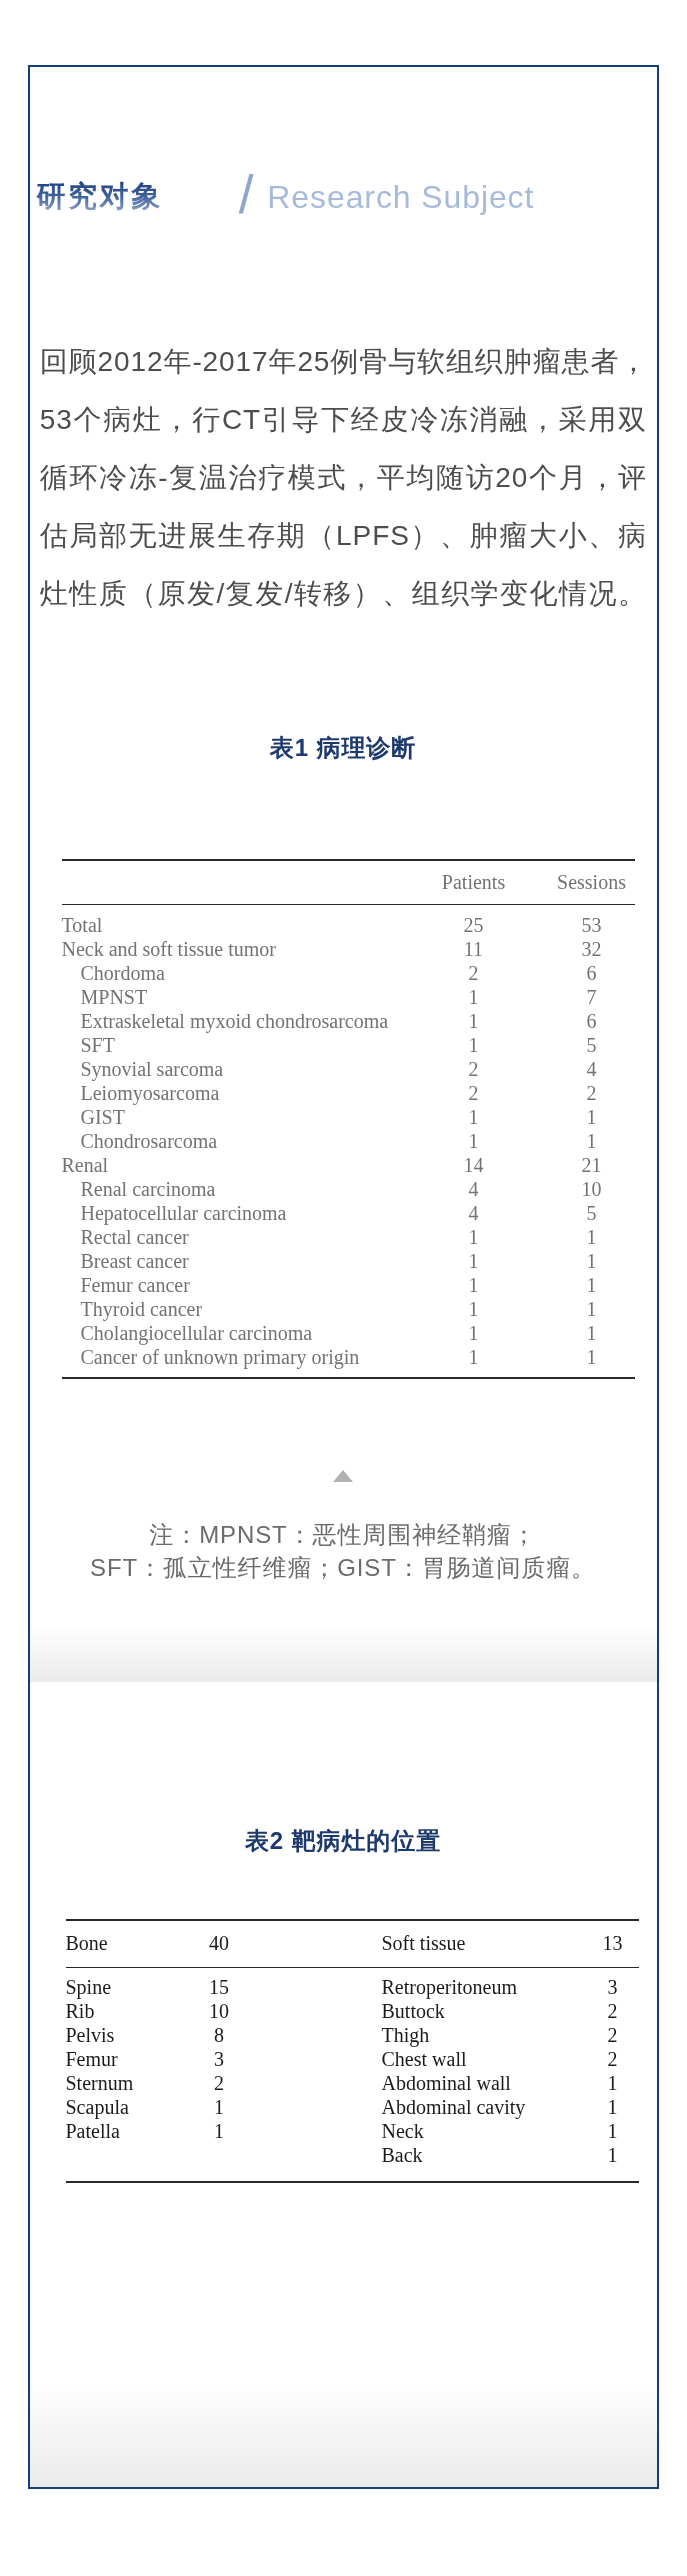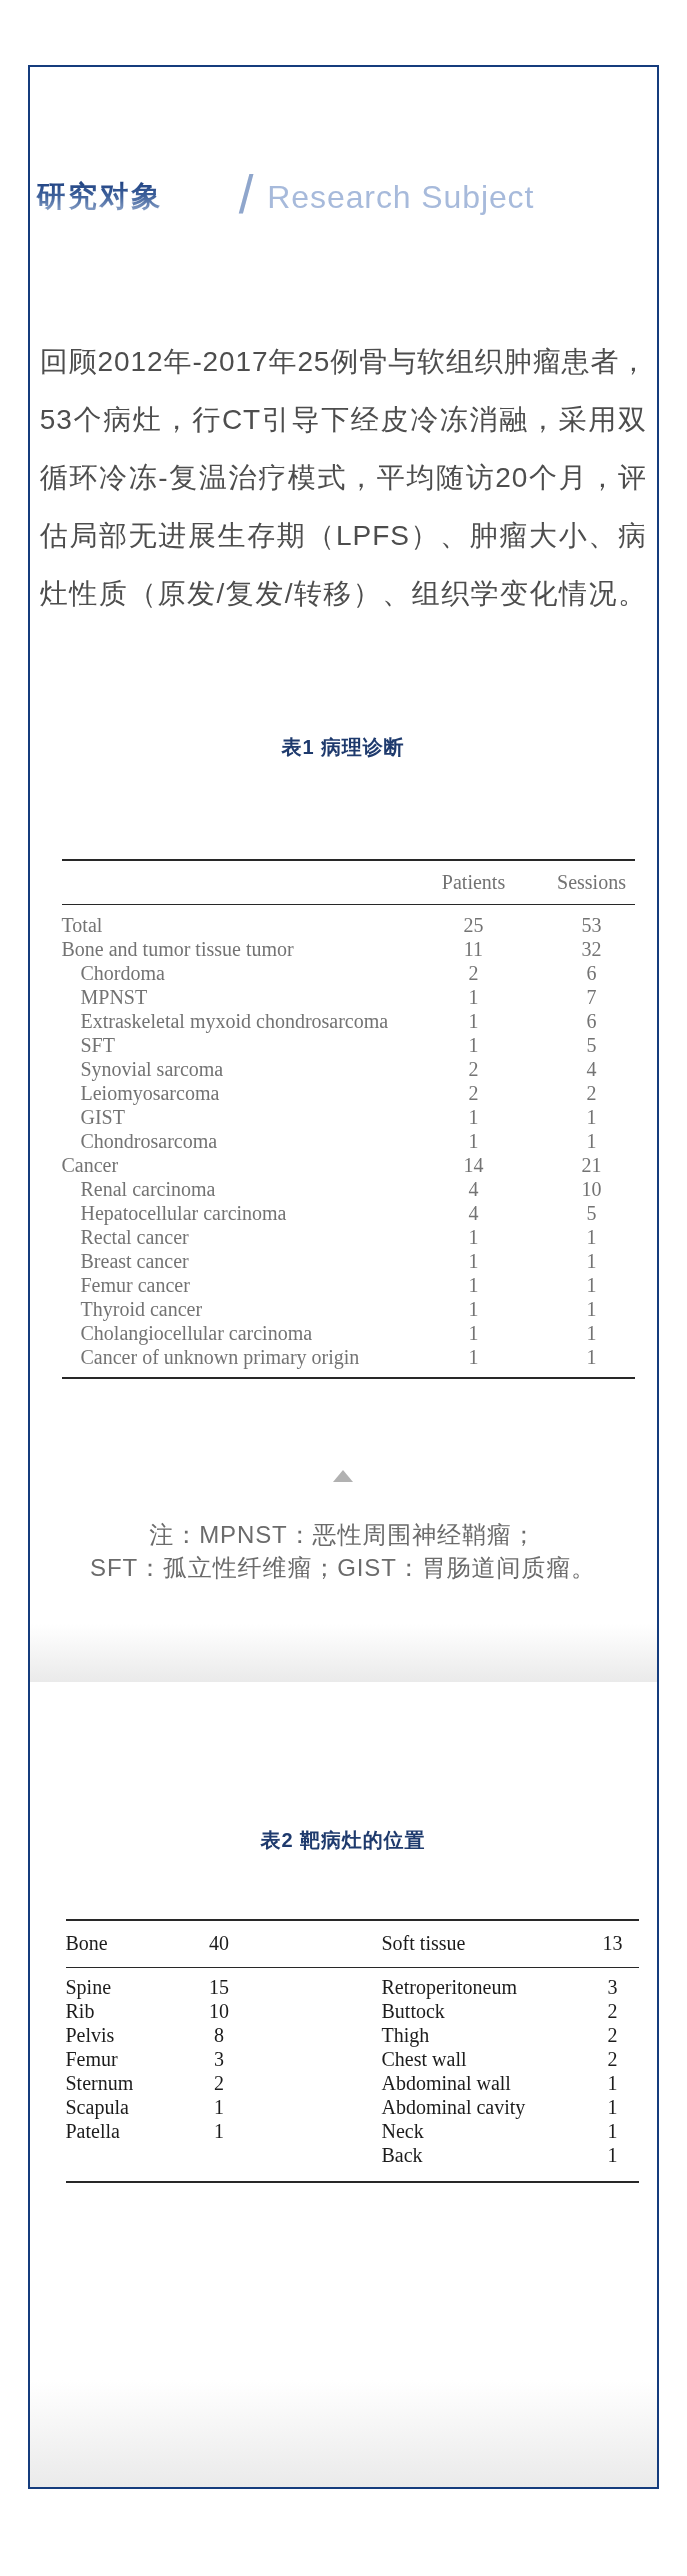--- a/index.html
+++ b/index.html
@@ -32,21 +32,21 @@
   }
   
   .intro{position:absolute;top:266px;left:10.3px;width:607px;color:#4d4d4d;}
   .intro .line{
     font-size:28px;line-height:58px;height:58px;white-space:nowrap;
     text-align:justify;text-align-last:justify;letter-spacing:0.9px;
   }
   
   .tbl-caption{
     position:absolute;left:0;right:0;height:29px;line-height:29px;
-    text-align:center;font-size:20px;font-weight:bold;color:#1e3a6d;
+    text-align:center;font-size:24px;font-weight:bold;color:#1e3a6d;
     letter-spacing:0.9px;
   }
   .cap1{top:666px;}
   .cap2{top:1723px;margin-top:36px;}
   
   .table1{
     position:absolute;top:792px;left:32px;width:573px;
     border-top:2.6px solid #282828;
     font-family:Liberation Serif, serif;
     font-size:20px;color:#737373;
@@ -116,21 +116,21 @@
       <div class="c-pat">Patients</div>
       <div class="c-ses">Sessions</div>
     </div>
     <div class="t1-body">
       <div class="t1-row">
         <div class="c-name">Total</div>
         <div class="c-pat">25</div>
         <div class="c-ses">53</div>
       </div>
       <div class="t1-row">
-        <div class="c-name">Bone and tumor tissue tumor</div>
+        <div class="c-name">Neck and soft tissue tumor</div>
         <div class="c-pat">11</div>
         <div class="c-ses">32</div>
       </div>
       <div class="t1-row">
         <div class="c-name indent">Chordoma</div>
         <div class="c-pat">2</div>
         <div class="c-ses">6</div>
       </div>
       <div class="t1-row">
         <div class="c-name indent">MPNST</div>
@@ -161,21 +161,21 @@
         <div class="c-name indent">GIST</div>
         <div class="c-pat">1</div>
         <div class="c-ses">1</div>
       </div>
       <div class="t1-row">
         <div class="c-name indent">Chondrosarcoma</div>
         <div class="c-pat">1</div>
         <div class="c-ses">1</div>
       </div>
       <div class="t1-row">
-        <div class="c-name">Cancer</div>
+        <div class="c-name">Renal</div>
         <div class="c-pat">14</div>
         <div class="c-ses">21</div>
       </div>
       <div class="t1-row">
         <div class="c-name indent">Renal carcinoma</div>
         <div class="c-pat">4</div>
         <div class="c-ses">10</div>
       </div>
       <div class="t1-row">
         <div class="c-name indent">Hepatocellular carcinoma</div>

